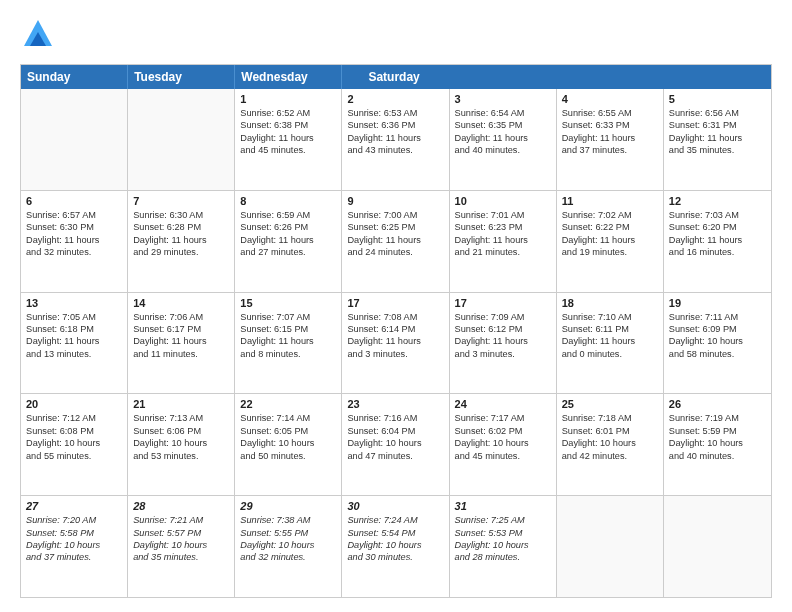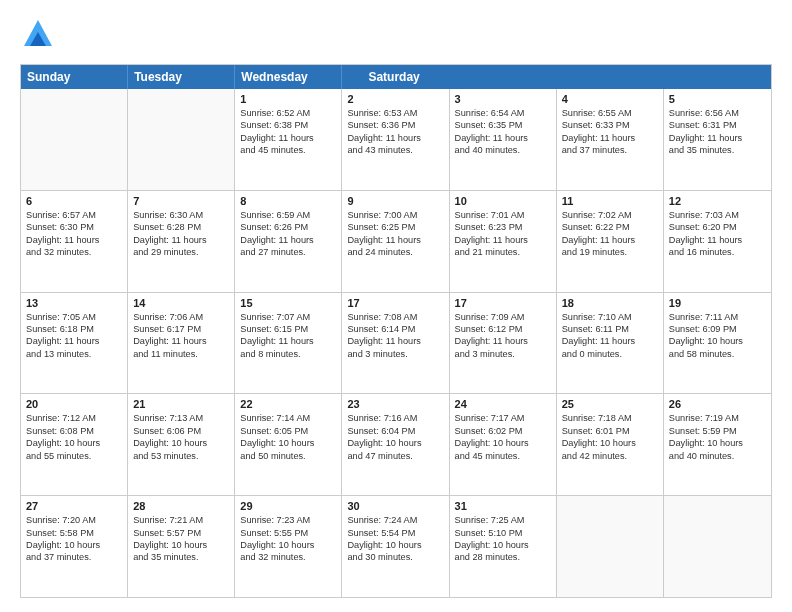--- a/index.html
+++ b/index.html
@@ -67,21 +67,21 @@
       flex: 1;
       display: flex;
       flex-direction: column;
     }
     .cal-row {
       display: grid;
       grid-template-columns: repeat(7, 1fr);
       flex: 1;
       border-bottom: 1px solid #ccc;
     }
-    .cal-row:last-child { border-bottom: none; }
+    .cal-row:last-child { border-bottom: none; font-style: italic; }
     .cal-cell {
       border-right: 1px solid #ccc;
       padding: 4px 5px;
       font-size: 9.5px;
       color: #333;
       vertical-align: top;
       min-height: 0;
       background: #fff;
     }
     .cal-cell:last-child { border-right: none; }
@@ -335,36 +335,36 @@
           </div>
           <div class="cal-cell">
             <div class="day-num">28</div>
             <div class="cell-line">Sunrise: 7:21 AM</div>
             <div class="cell-line">Sunset: 5:57 PM</div>
             <div class="cell-line">Daylight: 10 hours</div>
             <div class="cell-line">and 35 minutes.</div>
           </div>
           <div class="cal-cell">
             <div class="day-num">29</div>
-            <div class="cell-line">Sunrise: 7:23 AM</div>
+            <div class="cell-line">Sunrise: 7:38 AM</div>
             <div class="cell-line">Sunset: 5:55 PM</div>
             <div class="cell-line">Daylight: 10 hours</div>
             <div class="cell-line">and 32 minutes.</div>
           </div>
           <div class="cal-cell">
             <div class="day-num">30</div>
             <div class="cell-line">Sunrise: 7:24 AM</div>
             <div class="cell-line">Sunset: 5:54 PM</div>
             <div class="cell-line">Daylight: 10 hours</div>
             <div class="cell-line">and 30 minutes.</div>
           </div>
           <div class="cal-cell">
             <div class="day-num">31</div>
             <div class="cell-line">Sunrise: 7:25 AM</div>
-            <div class="cell-line">Sunset: 5:10 PM</div>
+            <div class="cell-line">Sunset: 5:53 PM</div>
             <div class="cell-line">Daylight: 10 hours</div>
             <div class="cell-line">and 28 minutes.</div>
           </div>
           <div class="cal-cell empty"></div>
           <div class="cal-cell empty"></div>
         </div>
       </div>
   </div>
 </div>
 

